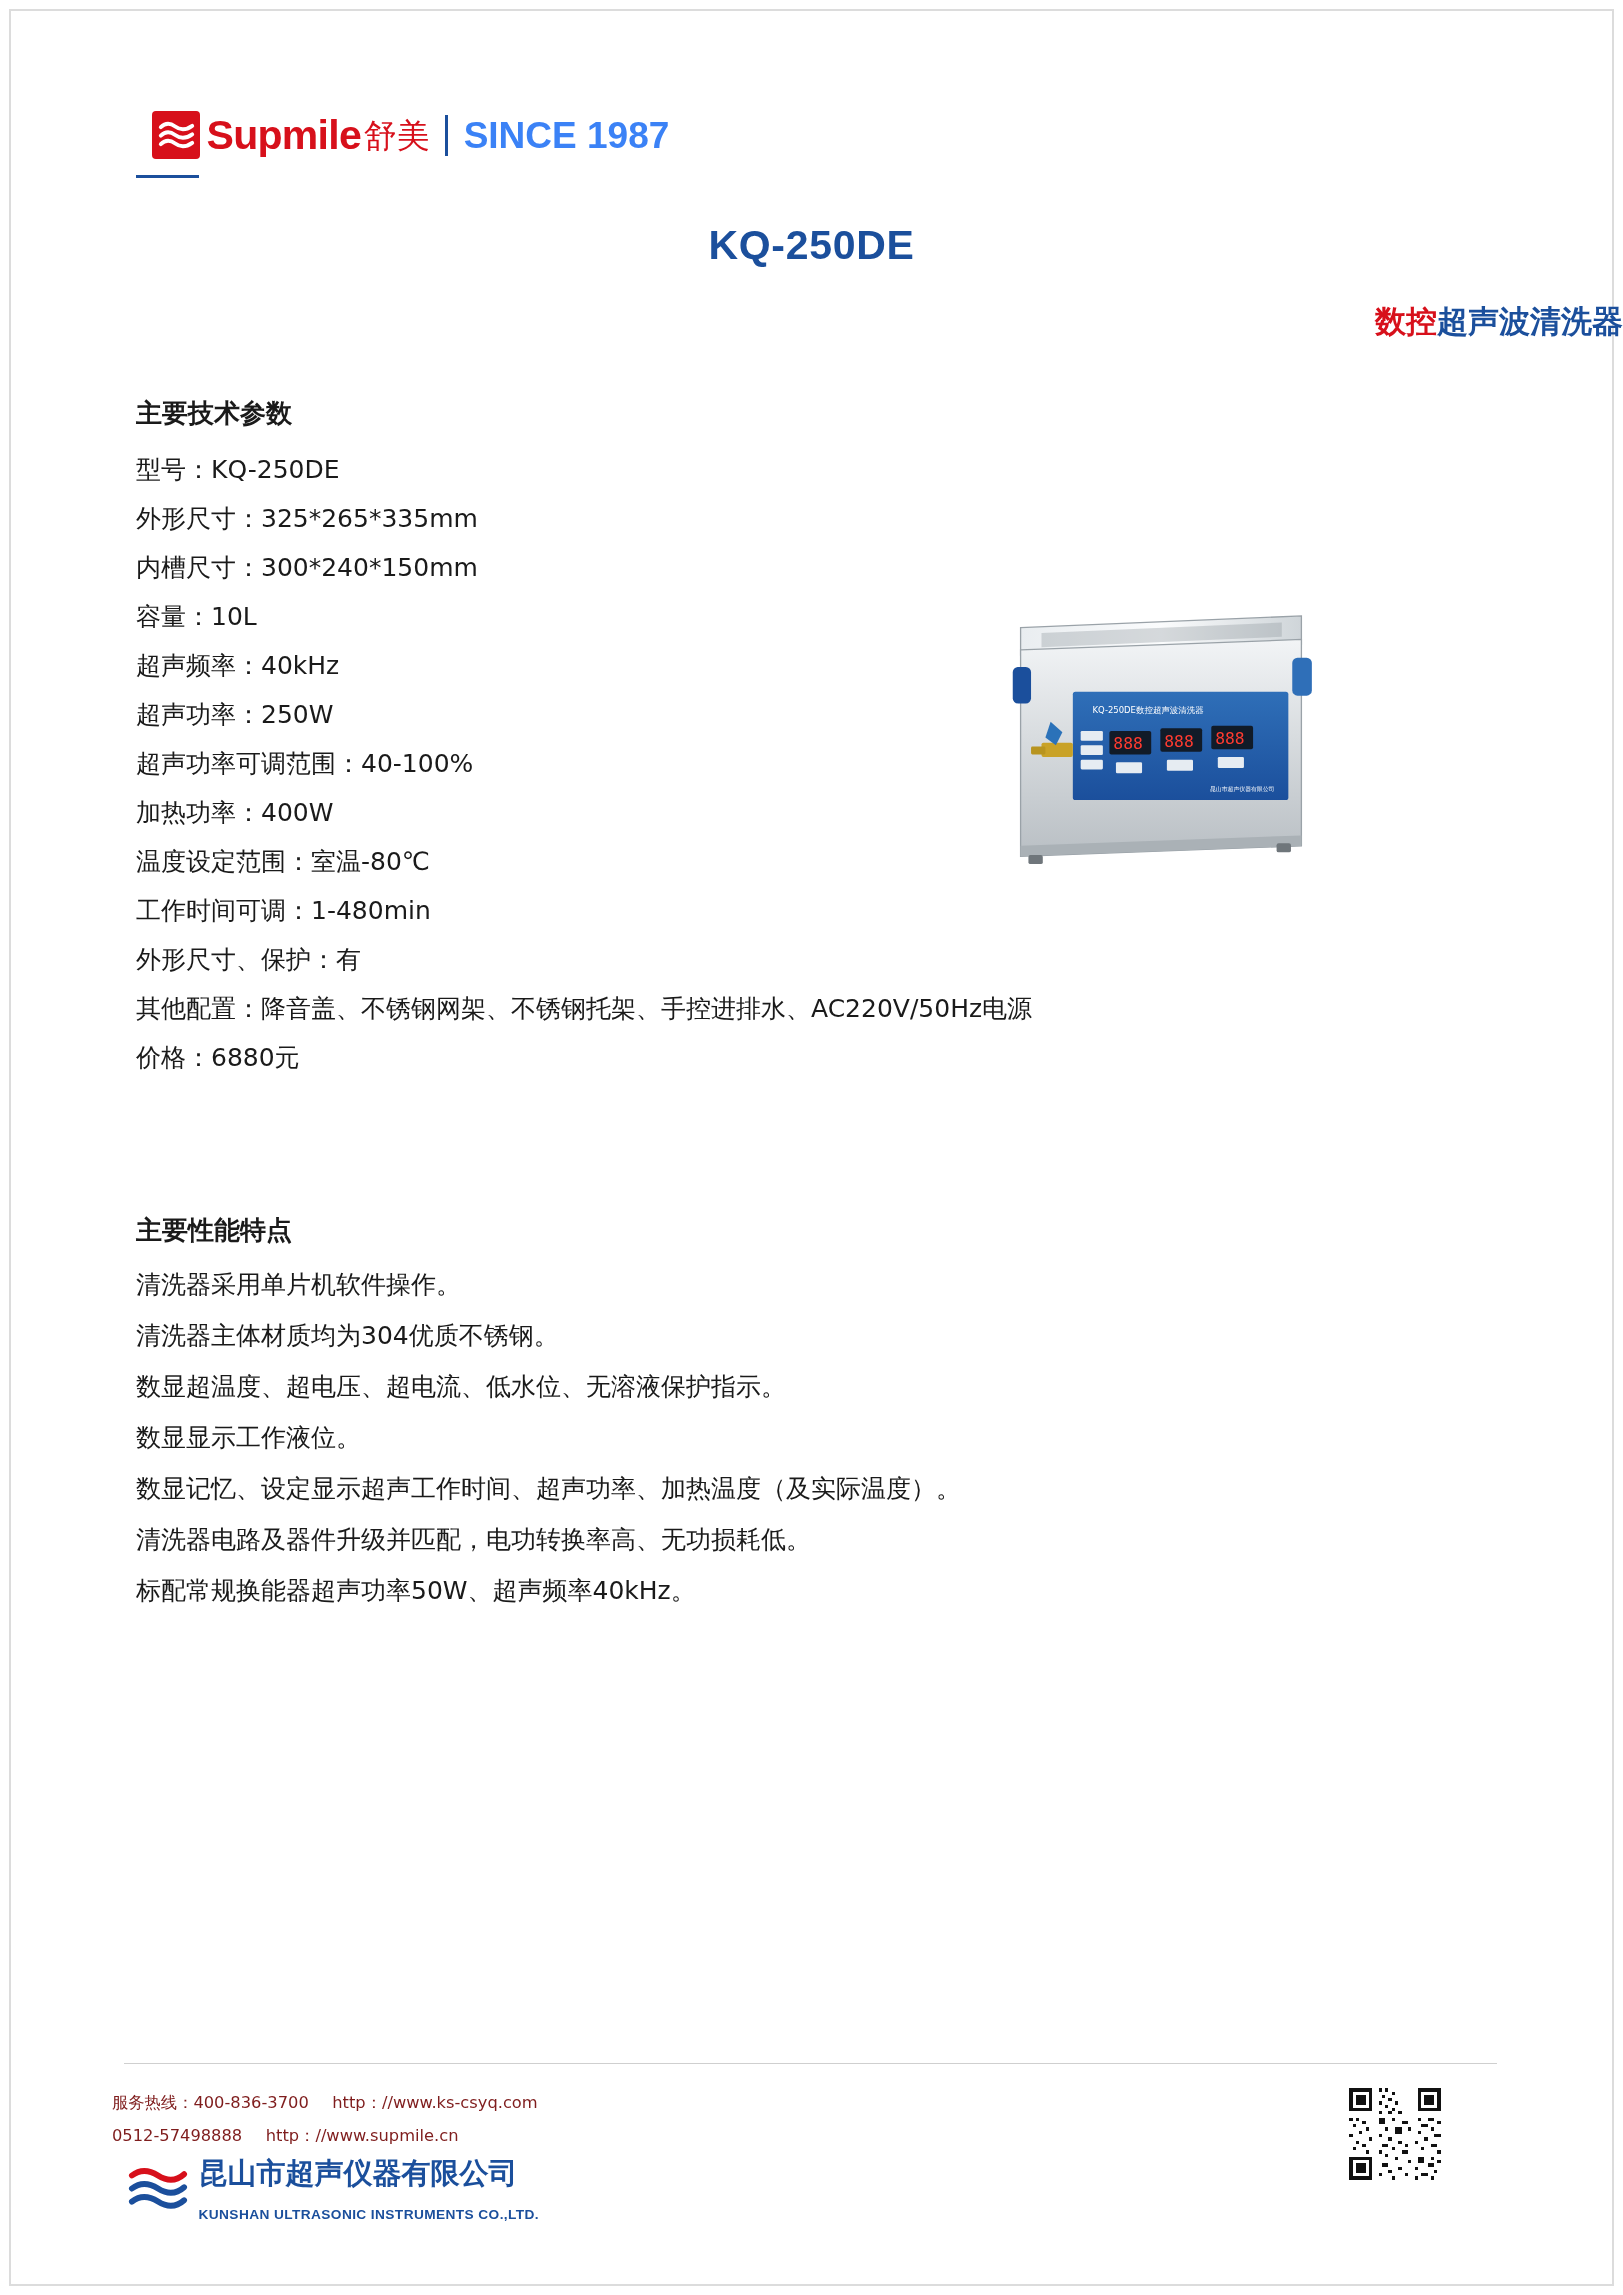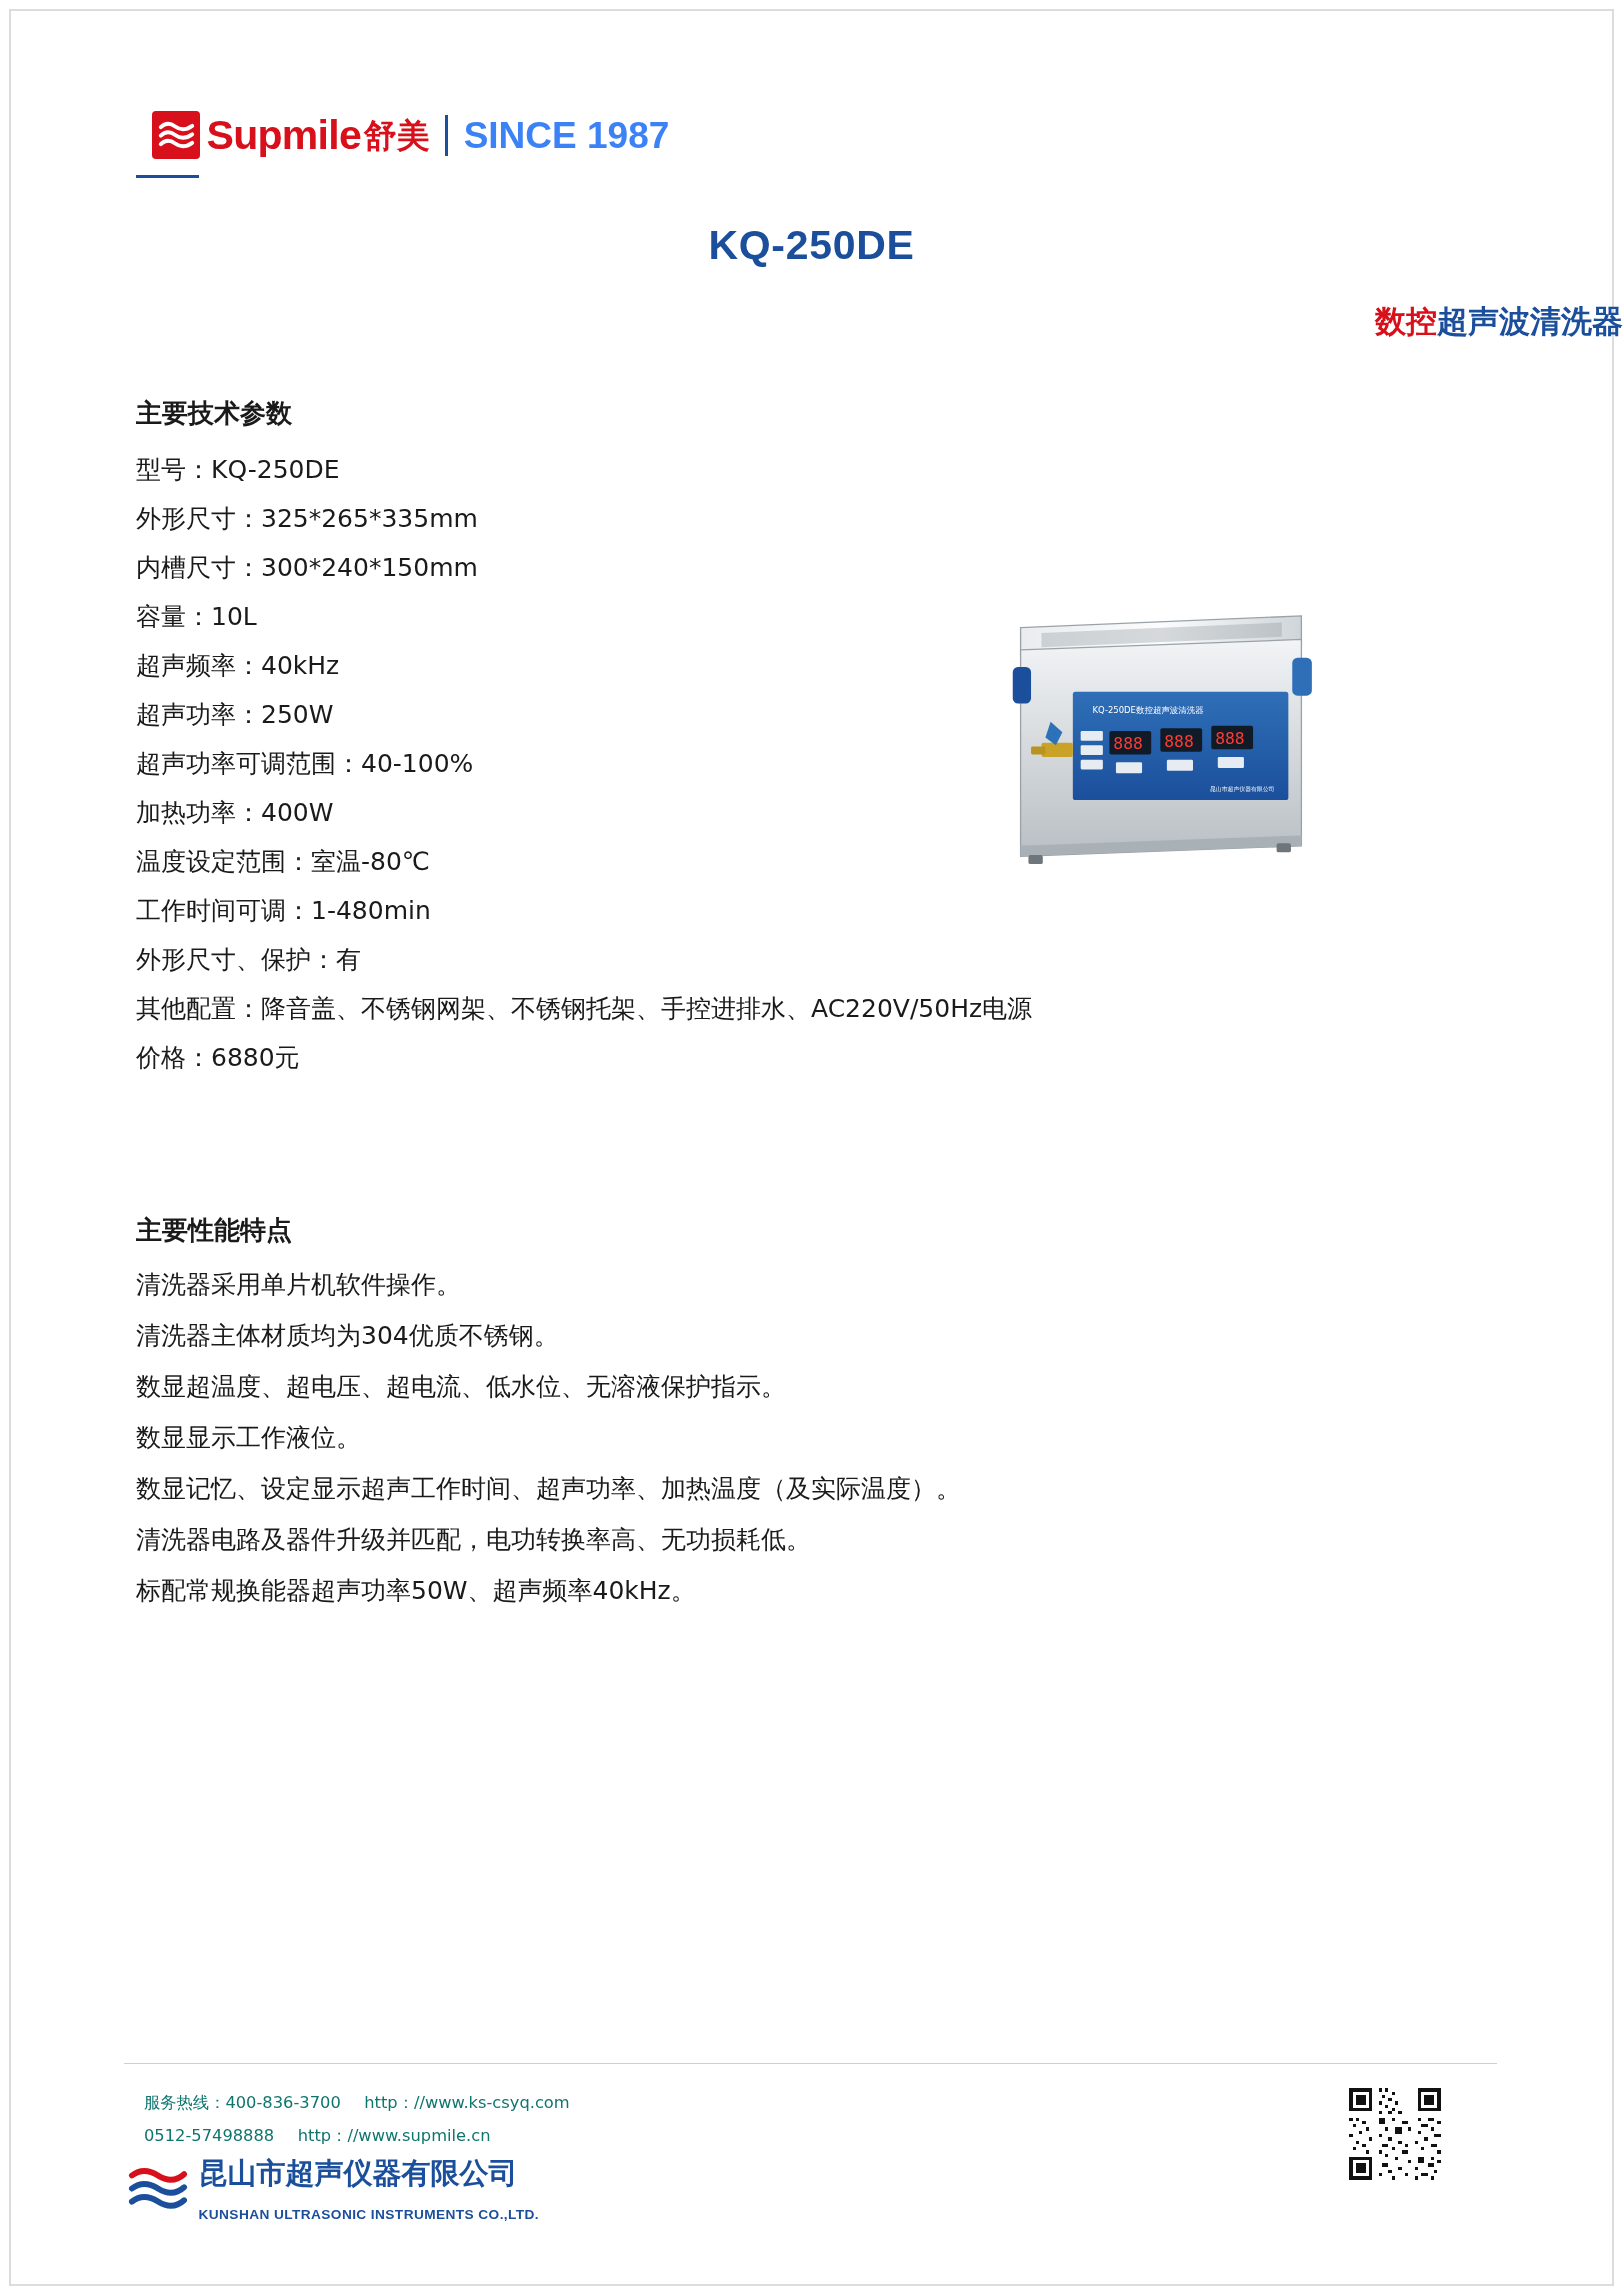--- a/index.html
+++ b/index.html
@@ -52,21 +52,21 @@
   .logo-supmile {
     font-size: 41px;
     font-weight: bold;
     color: #d7101b;
     letter-spacing: -0.7px;
     line-height: 1;
     font-family: "Liberation Sans", sans-serif;
   }
   .logo-cn {
     font-size: 33px;
-    font-weight: bold;
+    font-weight: normal;
     color: #d7101b;
     line-height: 1;
     margin-left: 2.6px;
     font-family: "DejaVu Sans", sans-serif;
   }
   .logo-divider {
     width: 2.6px;
     height: 41px;
     background: #1b4f9c;
     margin: 0 15.7px;
@@ -179,24 +179,24 @@
   .footer-rule {
     position: absolute;
     left: 124px;
     top: 2063px;
     width: 1373px;
     height: 1.3px;
     background: #cfcfcf;
   }
   .footer-contact {
     position: absolute;
-    left: 144px;
+    left: 112px;
     top: 2086px;
     font-size: 16.3px;
-    color: #0f766e;
+    color: #7f1d1d;
     line-height: 33px;
     font-family: "DejaVu Sans", sans-serif;
   }
   .footer-contact .gap { display: inline-block; width: 23.5px; }
   .footer-company {
     position: absolute;
     left: 128px;
     top: 2158px;
     display: flex;
     align-items: center;

